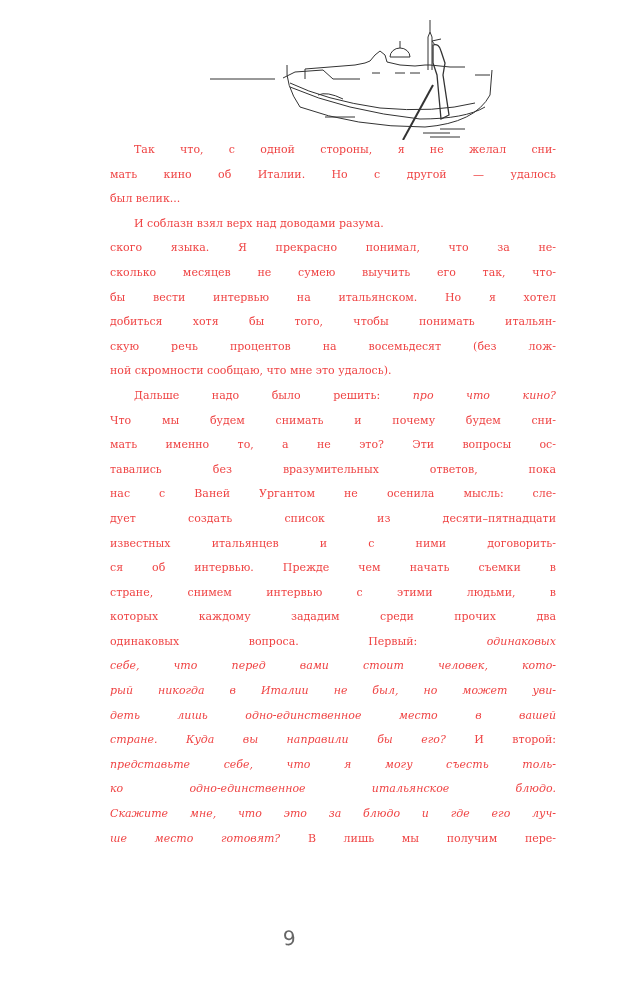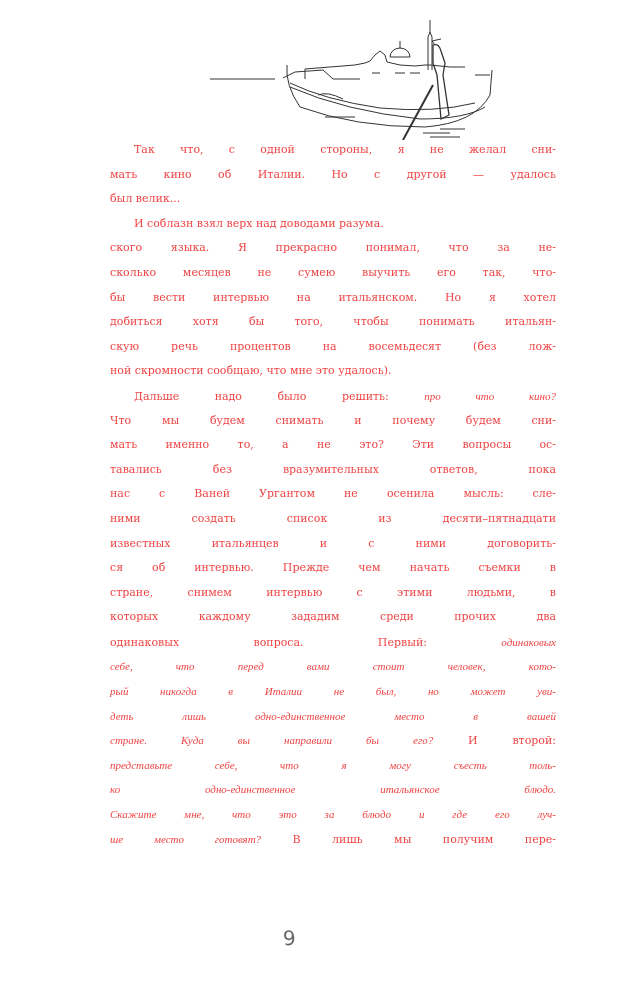--- a/index.html
+++ b/index.html
@@ -6,21 +6,21 @@
   body { width: 644px; height: 1000px; position: relative; overflow: hidden; }
   .illustration { position: absolute; left: 205px; top: 15px; width: 300px; height: 125px; }
   .text-block {
     position: absolute; left: 70px; top: 138px; width: 446px;
     font-family: "DejaVu Serif", "Liberation Serif", serif;
     font-size: 11px; line-height: 24.6px; color: #ef4444; margin-left: 40px;
   }
   .line { display: block; white-space: nowrap; text-align: justify; text-align-last: justify; height: 24.6px; }
   .line.last { text-align-last: left; }
   .line.indent { padding-left: 24px; }
-  .it { font-style: italic; font-family: Liberation Serif, serif; }
+  .it { font-style: italic; }
   .page-number {
     position: absolute; left: 283px; top: 926px; font-family: "DejaVu Sans", sans-serif;
     font-size: 20px; color: #666; transform: rotate(-4deg);
   }
 </style>
 </head>
 <body>
 
 <svg class="illustration" viewBox="0 0 300 125" fill="none" stroke="#333" stroke-width="1">
   <path d="M5 64 L70 64 M78 63 L90 57 L118 55 L128 64 L155 64"></path>
@@ -50,21 +50,21 @@
     <span class="line"><span>сколько месяцев не сумею выучить его так, что-</span></span>
     <span class="line"><span>бы вести интервью на итальянском. Но я хотел</span></span>
     <span class="line"><span>добиться хотя бы того, чтобы понимать итальян-</span></span>
     <span class="line"><span>скую речь процентов на восемьдесят (без лож-</span></span>
     <span class="line last"><span>ной скромности сообщаю, что мне это удалось).</span></span>
     <span class="line indent"><span>Дальше надо было решить: </span><span class="it">про что кино?</span></span>
     <span class="line"><span>Что мы будем снимать и почему будем сни-</span></span>
     <span class="line"><span>мать именно то, а не это? Эти вопросы ос-</span></span>
     <span class="line"><span>тавались без вразумительных ответов, пока</span></span>
     <span class="line"><span>нас с Ваней Ургантом не осенила мысль: сле-</span></span>
-    <span class="line"><span>ними создать список из десяти–пятнадцати</span></span>
+    <span class="line"><span>дует создать список из десяти–пятнадцати</span></span>
     <span class="line"><span>известных итальянцев и с ними договорить-</span></span>
     <span class="line"><span>ся об интервью. Прежде чем начать съемки в</span></span>
     <span class="line"><span>стране, снимем интервью с этими людьми, в</span></span>
     <span class="line"><span>которых каждому зададим среди прочих два</span></span>
     <span class="line"><span>одинаковых вопроса. Первый: </span><span class="it">одинаковых</span></span>
     <span class="line"><span class="it">себе, что перед вами стоит человек, кото-</span></span>
     <span class="line"><span class="it">рый никогда в Италии не был, но может уви-</span></span>
     <span class="line"><span class="it">деть лишь одно-единственное место в вашей</span></span>
     <span class="line"><span class="it">стране. Куда вы направили бы его?</span><span> И второй:</span></span>
     <span class="line"><span class="it">представьте себе, что я могу съесть толь-</span></span>

